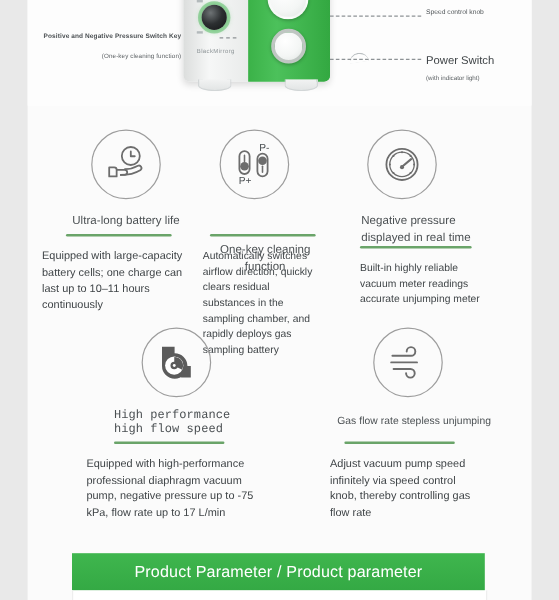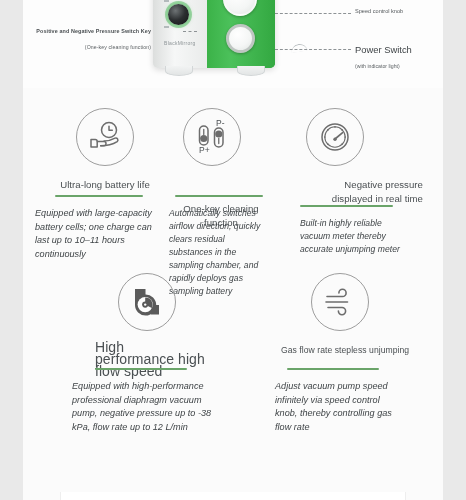--- a/index.html
+++ b/index.html
@@ -190,21 +190,20 @@
     height: 1.6px;
     background: #6aa469;
     border-radius: 1px;
   }
   .f-body {
     position: absolute;
     font-size: 9.1px;
     color: #3f4447;
     line-height: 13.6px;
     letter-spacing: .02px;
-    font-style: italic;
   }
 
   
   .banner {
     position: absolute;
     left: 37px;
     top: 461px;
     width: 344px;
     height: 31px;
     background: linear-gradient(180deg,#3fb64e 0%,#34a944 100%);
@@ -320,58 +319,61 @@
                 <circle cx="27.1" cy="17" r=".85" fill="#6d6d6d" stroke="none"></circle>
                 <circle cx="24.1" cy="24.1" r=".85" fill="#6d6d6d" stroke="none"></circle>
                 <circle cx="9.9" cy="9.9" r=".85" fill="#6d6d6d" stroke="none"></circle>
                 <circle cx="6.9" cy="17" r=".85" fill="#6d6d6d" stroke="none"></circle>
                 <circle cx="9.9" cy="24.1" r=".85" fill="#6d6d6d" stroke="none"></circle>
                 <path d="M17 19 L24.6 12.6" stroke-width="1.7"></path>
                 <circle cx="17" cy="19.3" r="1.7" fill="#6d6d6d" stroke="none"></circle>
               </svg>
             </div>
           </div>
-          <div class="f-title" style="left:278px; top:90px; width:122px; text-align:right;">Negative pressure displayed in real time</div>
+          <div class="f-title" style="left:278px; top:90px; width:122px; text-align:left;">Negative pressure displayed in real time</div>
           <div class="f-rule" style="left:277px; top:117px; width:93px;"></div>
-          <div class="f-body" style="left:277px; top:129px; width:114px; font-size:8.6px; line-height:13px;">Built-in highly reliable vacuum meter thereby accurate unjumping meter</div>
+          <div class="f-body" style="left:277px; top:129px; width:114px; font-size:8.6px; line-height:13px;">Built-in highly reliable vacuum meter readings accurate unjumping meter</div>
         </div>
       </div>
 
       <div class="frow">
 
         <div class="fcell">
           <div class="icon-wrap" style="left:95px; top:185px;">
             <div class="icon-circle">
               <svg width="36" height="34" viewBox="0 0 36 34" fill="none">
                 <path d="M6 4 h10.5 v5.4 a10.6 10.6 0 1 1 -10.5 10.6 z M16.5 20 h13.5 v9.5 h-8 z" fill="#5b5b5b"></path>
                 <circle cx="16.2" cy="19.6" r="7.6" fill="#ffffff"></circle>
                 <path d="M16.2 12.4 a7.4 7.4 0 0 1 6.6 10.7 l-6.6 -3.3 z" fill="#5b5b5b"></path>
                 <circle cx="16.2" cy="19.6" r="3.1" fill="#5b5b5b"></circle>
                 <circle cx="16.2" cy="19.6" r="1.2" fill="#ffffff"></circle>
               </svg>
             </div>
           </div>
-          <div class="f-title" style="left:72px; top:253px; width:112px; text-align:left; font-size:14px; line-height:12px;">High performance high flow speed</div>
+          <div class="f-title" style="left:72px; top:253px; width:112px; text-align:left; font-size:10px; line-height:12px;font-family:Liberation Mono, monospace;">High performance high flow speed</div>
           <div class="f-rule" style="left:72px; top:280px; width:92px;"></div>
-          <div class="f-body" style="left:49px; top:292px; width:150px;">Equipped with high-performance professional diaphragm vacuum pump, negative pressure up to -38 kPa, flow rate up to 12 L/min</div>
+          <div class="f-body" style="left:49px; top:292px; width:150px;">Equipped with high-performance professional diaphragm vacuum pump, negative pressure up to -75 kPa, flow rate up to 17 L/min</div>
         </div>
 
         <div class="fcell">
           <div class="icon-wrap" style="left:288px; top:185px;">
             <div class="icon-circle">
               <svg width="34" height="30" viewBox="0 0 34 30" fill="none" stroke="#6d6d6d" stroke-width="1.6" stroke-linecap="round" stroke-linejoin="round">
                 <path d="M4 9.5 h15.5 a3.6 3.6 0 1 0 -3.6 -3.6"></path>
                 <path d="M3 15 h21.5"></path>
                 <path d="M5 20.5 h14 a3.6 3.6 0 1 1 -3.6 3.6"></path>
               </svg>
             </div>
           </div>
           <div class="f-title" style="left:258px; top:255px; width:160px; text-align:left; font-size:8.6px;">Gas flow rate stepless unjumping</div>
           <div class="f-rule" style="left:264px; top:280px; width:92px;"></div>
           <div class="f-body" style="left:252px; top:292px; width:124px;">Adjust vacuum pump speed infinitely via speed control knob, thereby controlling gas flow rate</div>
         </div>
       </div>
     </div>
 
+    <div class="banner">
+      <span class="banner-text">Product Parameter / Product parameter</span>
+    </div>
     <div class="banner-stub"></div>
 
   </div>
 </div>
 
 </body></html>

